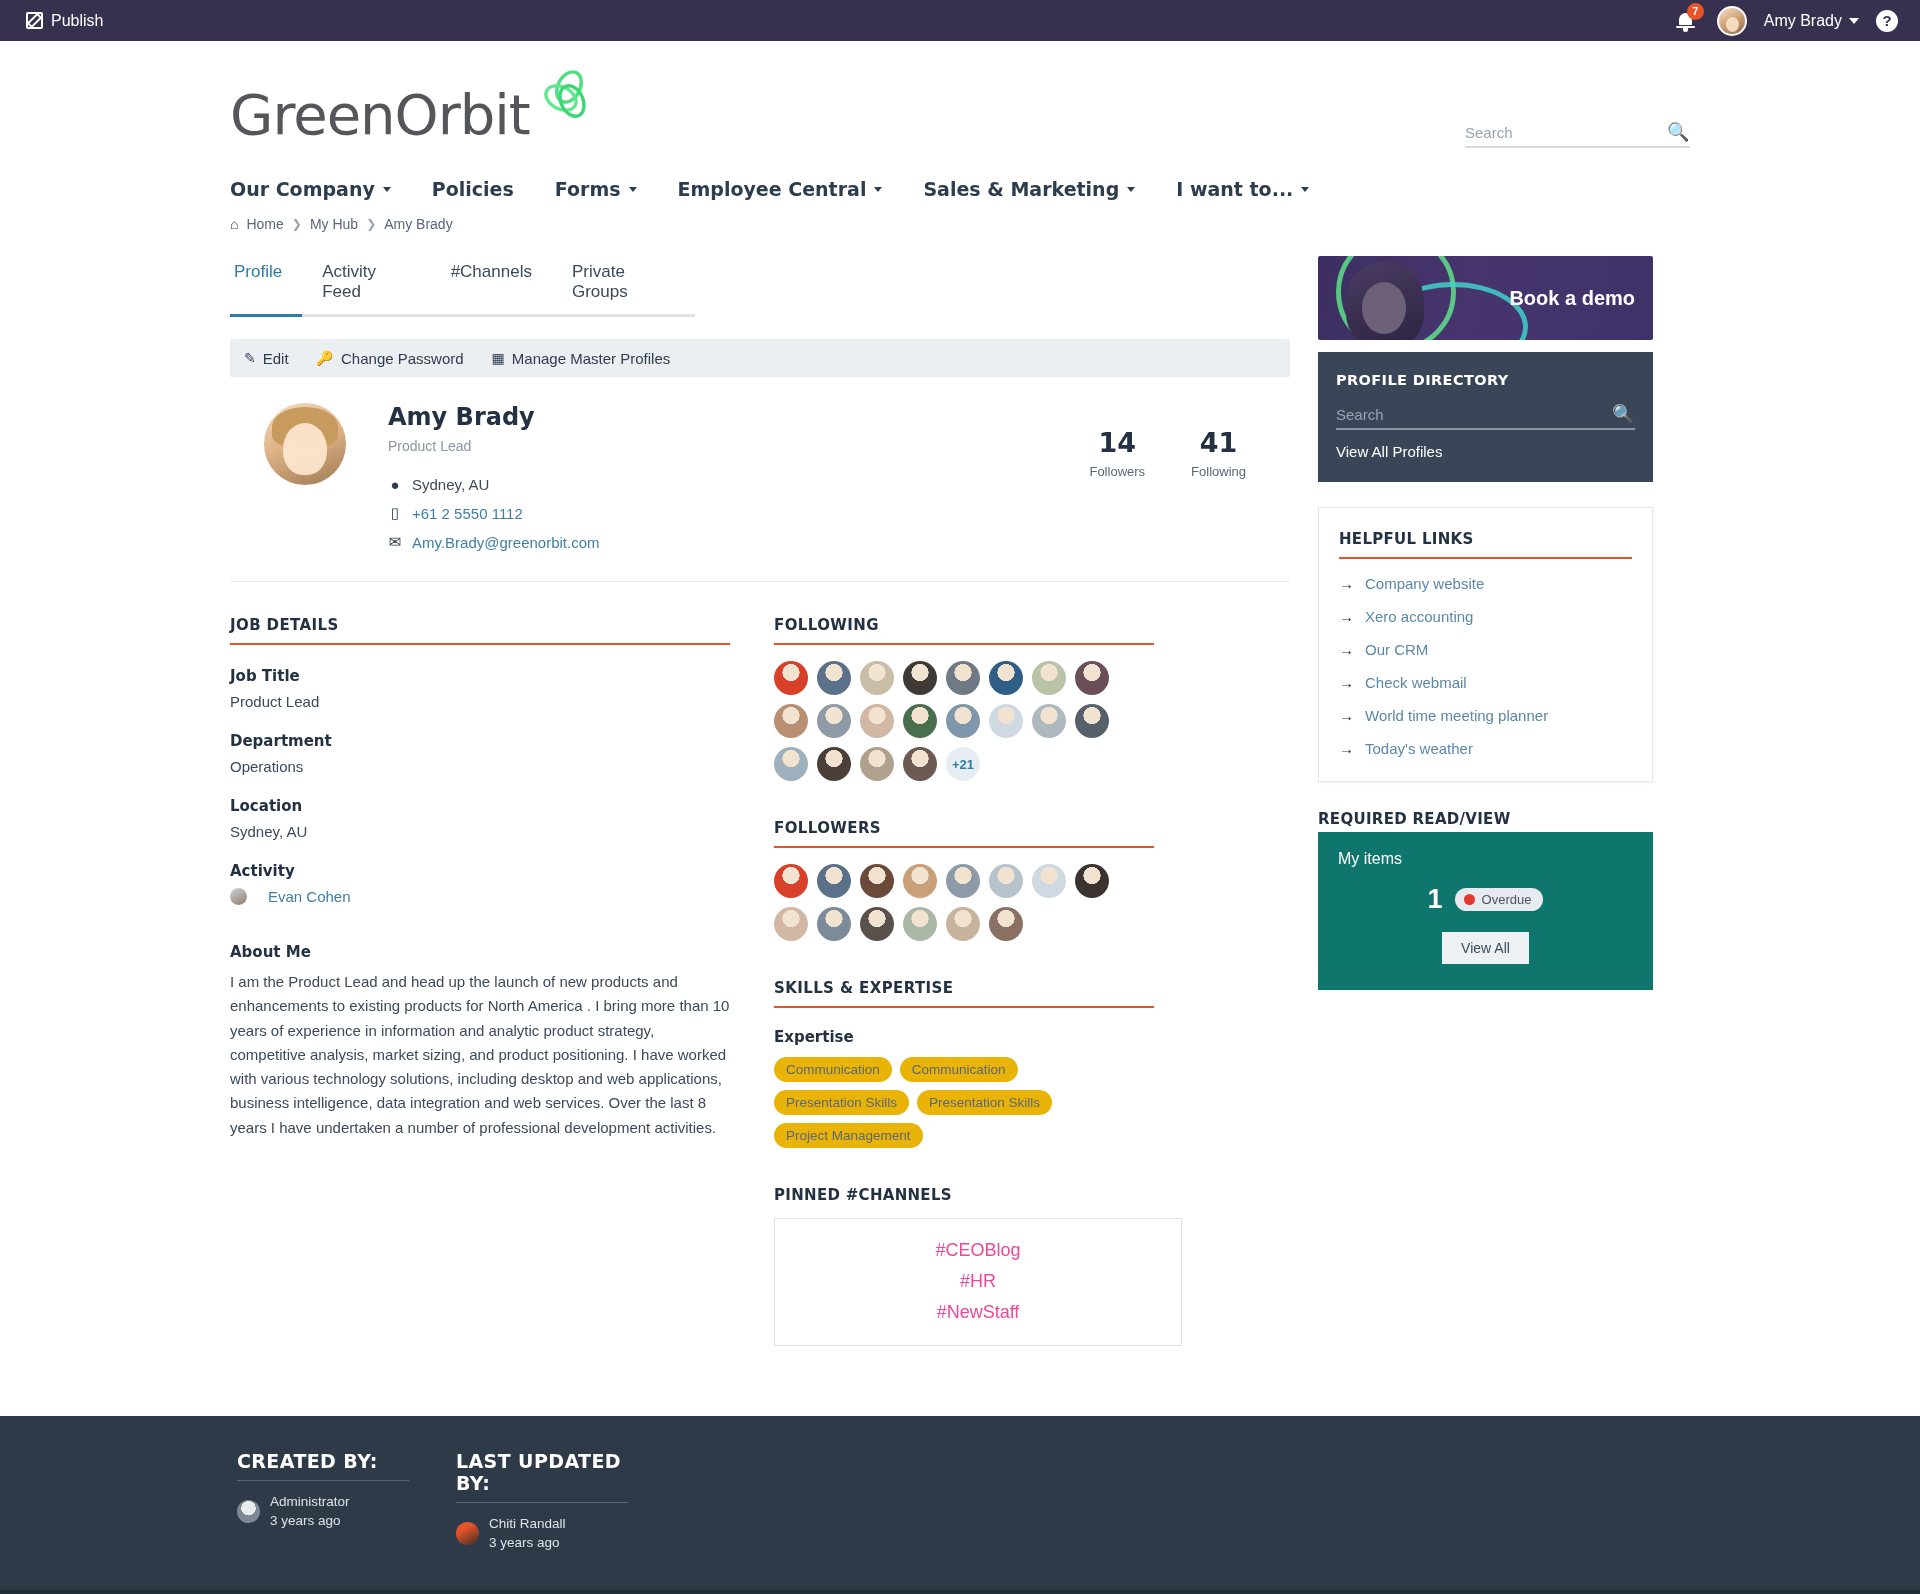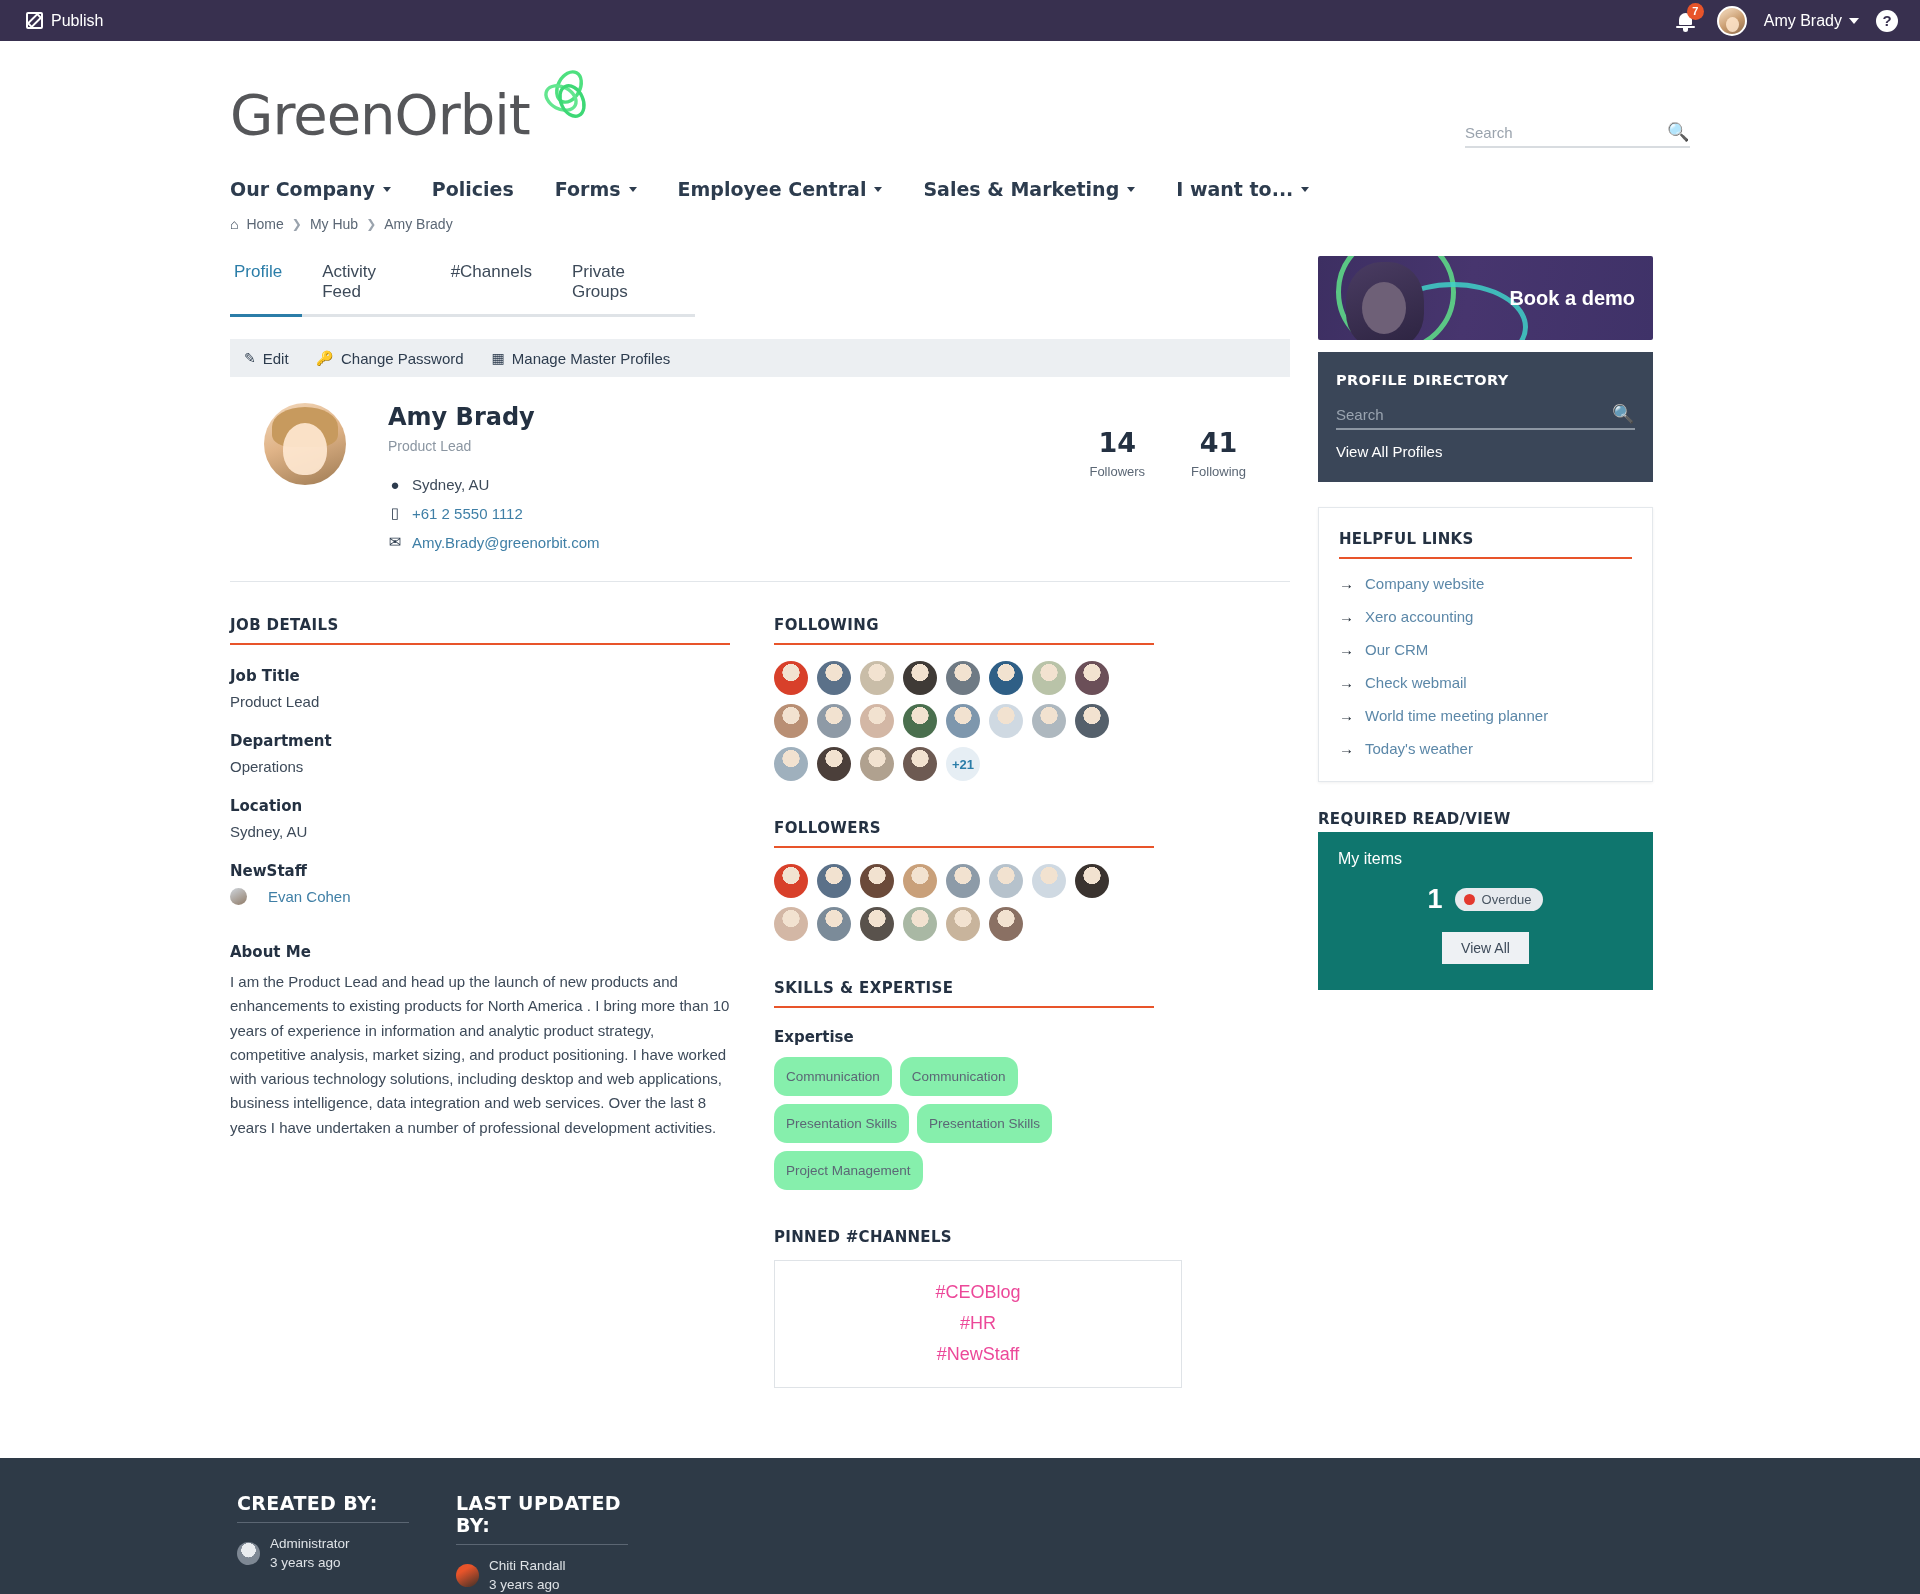--- a/index.html
+++ b/index.html
@@ -229,22 +229,22 @@
   .av-more {
     width: 34px; height: 34px; border-radius: 50%;
     background: #e6eef4; color: #2b7da8;
     font-size: 13px; font-weight: bold;
     display: flex; align-items: center; justify-content: center;
     cursor: pointer;
   }
 
   .tags { display: flex; flex-wrap: wrap; gap: 8px; margin-top: 11px; width: 350px; }
   .tag {
-    background: #86efac; color: #5b6775;
-    font-size: 13.5px; padding: 12px 12px; border-radius: 13px;
+    background: #eab308; color: #5b6775;
+    font-size: 13.5px; padding: 5px 12px; border-radius: 13px;
   }
   .sub-label { font-size: 15px; font-weight: bold; color: #243142; margin-top: 20px; font-family:"DejaVu Sans", sans-serif;}
   .chan-box {
     margin-top: 14px; border: 1px solid #dfe3e7;
     padding: 16px 12px 17px 12px; width: 408px;
   }
   .chan { font-size: 18px; color: #ec4899; padding: 5px 0; cursor: pointer; text-align: center; }
 
   
   .demo-banner {
@@ -505,21 +505,21 @@
           </div>
           <div class="field">
             <div class="field-label">Department</div>
             <div class="field-value">Operations</div>
           </div>
           <div class="field">
             <div class="field-label">Location</div>
             <div class="field-value">Sydney, AU</div>
           </div>
           <div class="field">
-            <div class="field-label">NewStaff</div>
+            <div class="field-label">Activity</div>
             <div class="mgr">
               <span class="mgr-av"></span>
               <a>Evan Cohen</a>
             </div>
           </div>
 
           <div class="sec-gap">
             <div class="field">
               <div class="field-label">About Me</div>
               <div class="about-body">I am the Product Lead and head up the launch of new products and enhancements to existing products for North America . I bring more than 10 years of experience in information and analytic product strategy, competitive analysis, market sizing, and product positioning. I have worked with various technology solutions, including desktop and web applications, business intelligence, data integration and web services. Over the last 8 years I have undertaken a number of professional development activities.</div>

